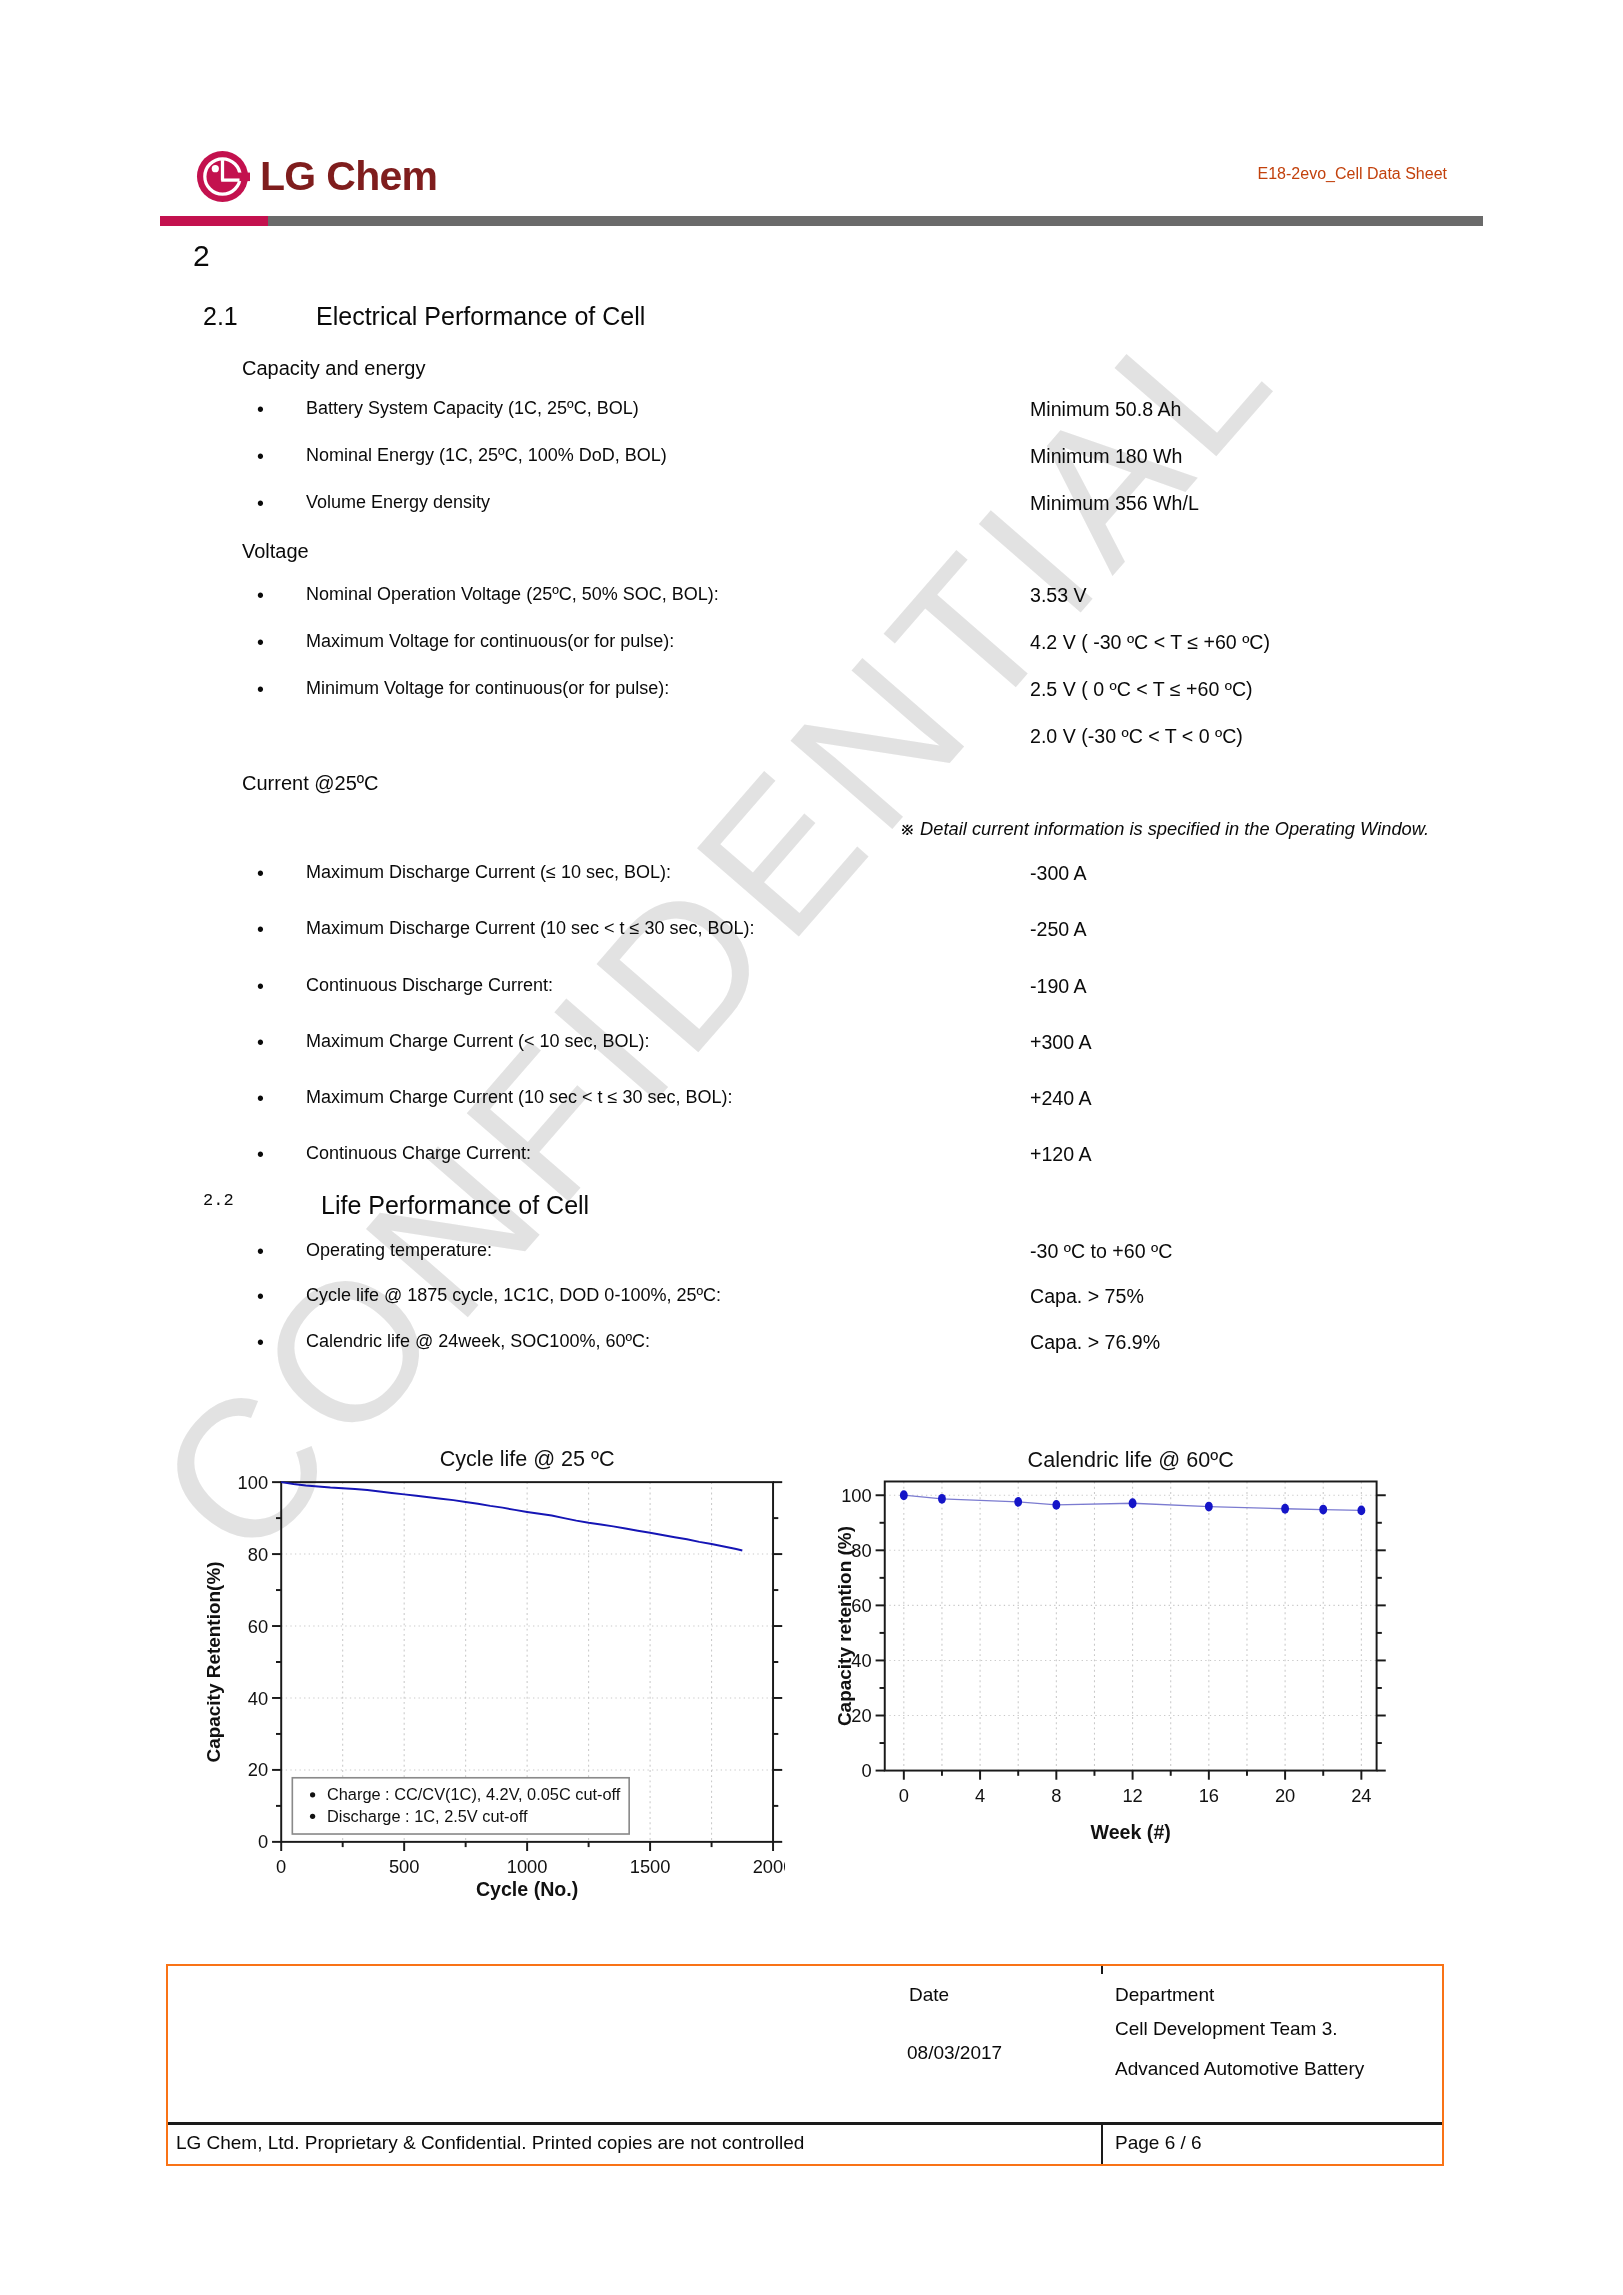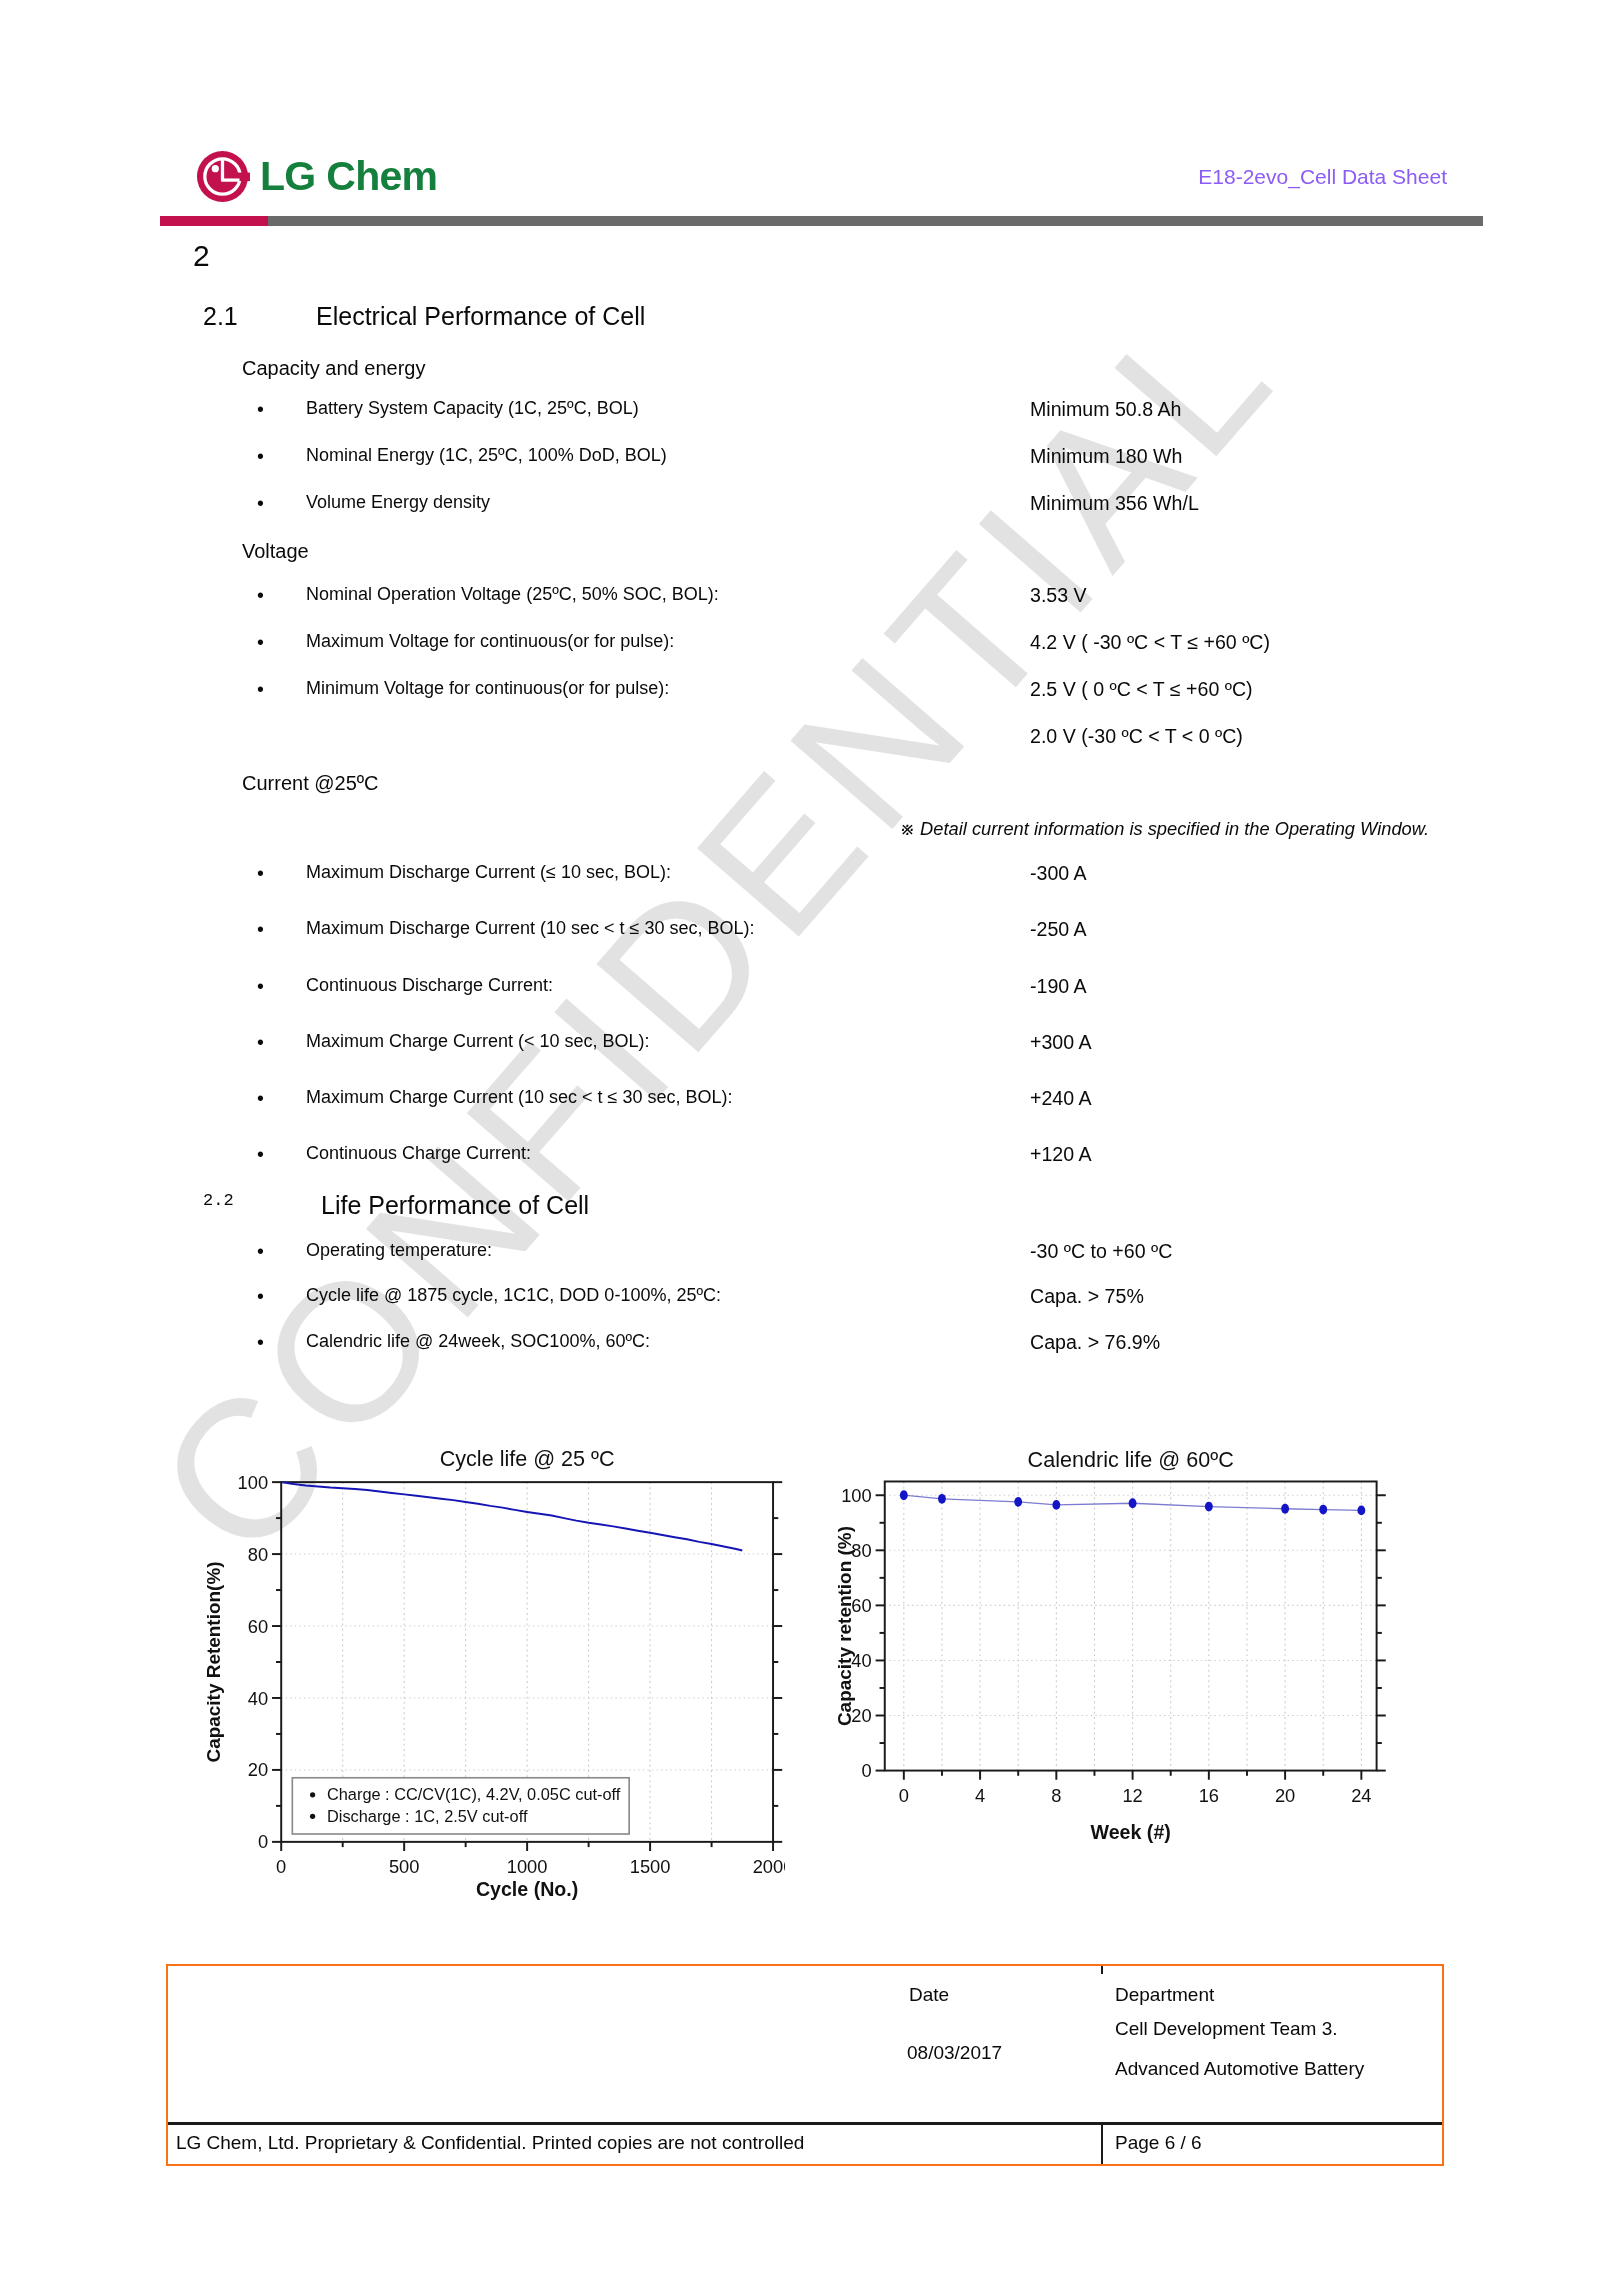--- a/index.html
+++ b/index.html
@@ -14,22 +14,22 @@
   .abs{position:absolute;}
   
   #watermark{
     position:absolute;left:716px;top:929px;
     transform:translate(-50%,-50%) rotate(-49deg);
     font-size:196px;font-weight:400;letter-spacing:11.8px;
     color:#d8d8d8;opacity:.72;white-space:nowrap;z-index:0;
   }
   #content{position:absolute;left:0;top:0;width:100%;height:100%;z-index:1;}
   
-  #logo-text{position:absolute;left:260px;top:153px;font-size:41px;font-weight:bold;color:#15803d;letter-spacing:-0.7px;}
-  #doc-title{position:absolute;right:176px;top:165px;font-size:21px;color:#8b5cf6;}
+  #logo-text{position:absolute;left:260px;top:153px;font-size:41px;font-weight:bold;color:#7f1d1d;letter-spacing:-0.7px;}
+  #doc-title{position:absolute;right:176px;top:165px;font-size:16px;color:#c2410c;}
   #header-bar-pink{position:absolute;left:160px;top:216px;width:108px;height:9.8px;background:#c3114e;}
   #header-bar-gray{position:absolute;left:268px;top:216px;width:1215px;height:9.8px;background:#6a6a6a;}
   
   .h2num{position:absolute;left:193px;top:239px;font-size:30px;}
   .h2txt{position:absolute;left:298px;top:239px;font-size:30px;}
   .h3a-num{position:absolute;left:203px;top:302px;font-size:25px;}
   .h3a-txt{position:absolute;left:316px;top:302px;font-size:25px;}
   .h3b-num{position:absolute;left:203px;top:1191px;font-size:17px;font-family:Liberation Mono, monospace;}
   .h3b-txt{position:absolute;left:321px;top:1191px;font-size:25px;}
   .subhead{position:absolute;left:208px;font-size:20px;margin-left:34px;}

